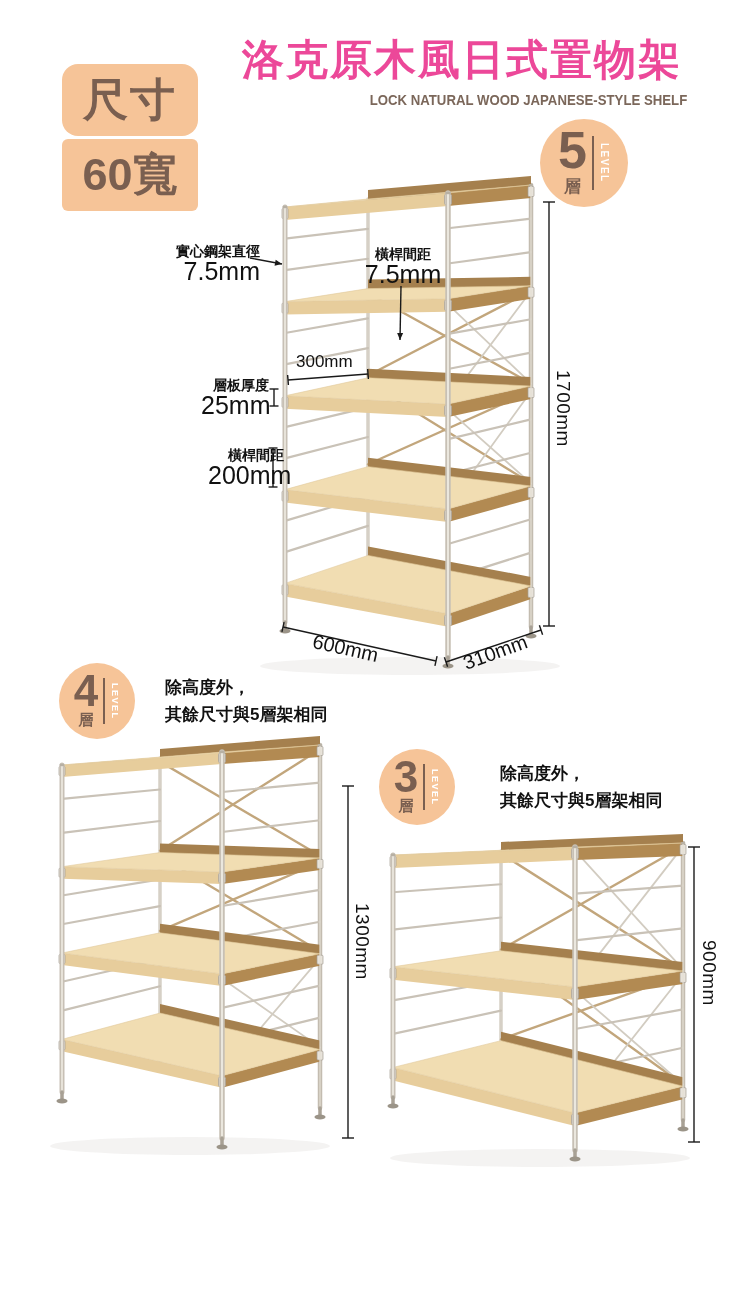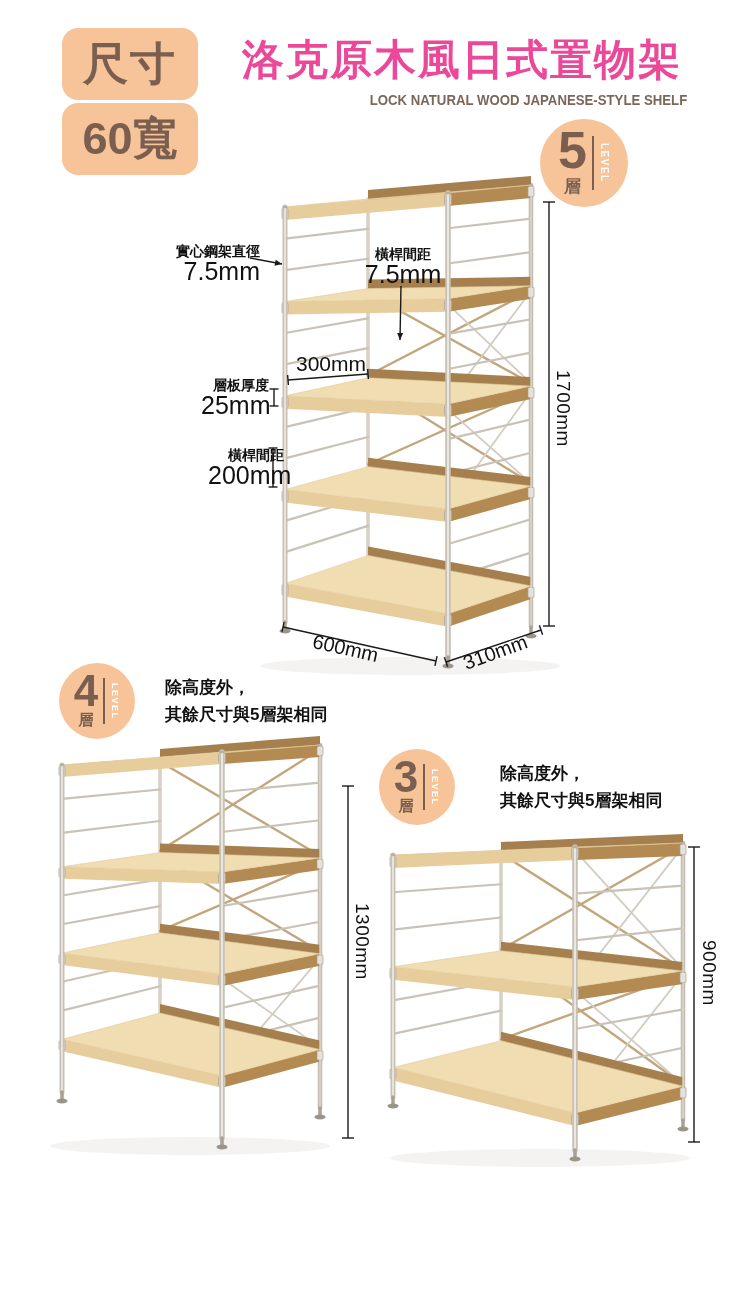--- a/index.html
+++ b/index.html
@@ -8,24 +8,24 @@
     position:relative; width:750px; height:1301px; background:#ffffff;
     overflow:hidden; font-family:"Liberation Sans", sans-serif; color:#111;
   }
   svg.layer { position:absolute; pointer-events:none; }
 
   
   .hdr-badge {
     position:absolute; left:62px; width:136px; height:72px;
     background:#F6C498; color:#7A5F50; border-radius:16px;
     display:flex; align-items:center; justify-content:center;
-    font-size:45px; font-weight:bold; letter-spacing:2px; white-space:nowrap;
+    font-size:45px; font-weight:bold; letter-spacing:2px; white-space:nowrap;margin-top:36px;
   }
   #badge-top { top:28px; }
-  #badge-bottom { top:103px; letter-spacing:0; }
+  #badge-bottom { top:103px; letter-spacing:0;border-radius:6px; }
   #title-block { position:absolute; left:228px; top:32px; width:468px; }
   #main-title {
     font-size:42px; font-weight:bold; color:#ec4899; letter-spacing:2px;
     text-align:center; white-space:nowrap;
   }
   #sub-title {
     margin-top:3px; font-size:15px; font-weight:bold; color:#7B675A;
     text-align:right; padding-right:10px; white-space:nowrap;
     transform:scaleX(0.88); transform-origin:100% 50%;
   }
@@ -52,21 +52,21 @@
   #lb3 { left:379px; top:749px; }
 
   
   .ann { position:absolute; white-space:nowrap; }
   .ann .lab { font-size:14px; font-weight:bold; line-height:17px; }
   .ann .val { font-size:25px; line-height:22px; }
   .right { text-align:right; }
   .center { text-align:center; }
   #ann-steel { left:152px; top:243px; width:108px; }
   #ann-cross { left:358px; top:246px; width:90px; }
-  #ann-300  { left:296px; top:352px; font-size:21px; }
+  #ann-300  { left:296px; top:352px; font-size:17px; }
   #ann-board { left:201px; top:377px; width:68px; }
   #ann-rung { left:208px; top:447px; width:76px; }
   #ann-600 { left:312px; top:637px; font-size:20px; transform:rotate(12.5deg); }
   #ann-310 { left:462px; top:641px; font-size:20px; transform:rotate(-20deg); }
 
   .dim-vert {
     position:absolute; writing-mode:vertical-rl; font-size:19px; color:#111;
     letter-spacing:0.5px; white-space:nowrap;
   }
   #dim-1700 { left:552px; top:370px; }

